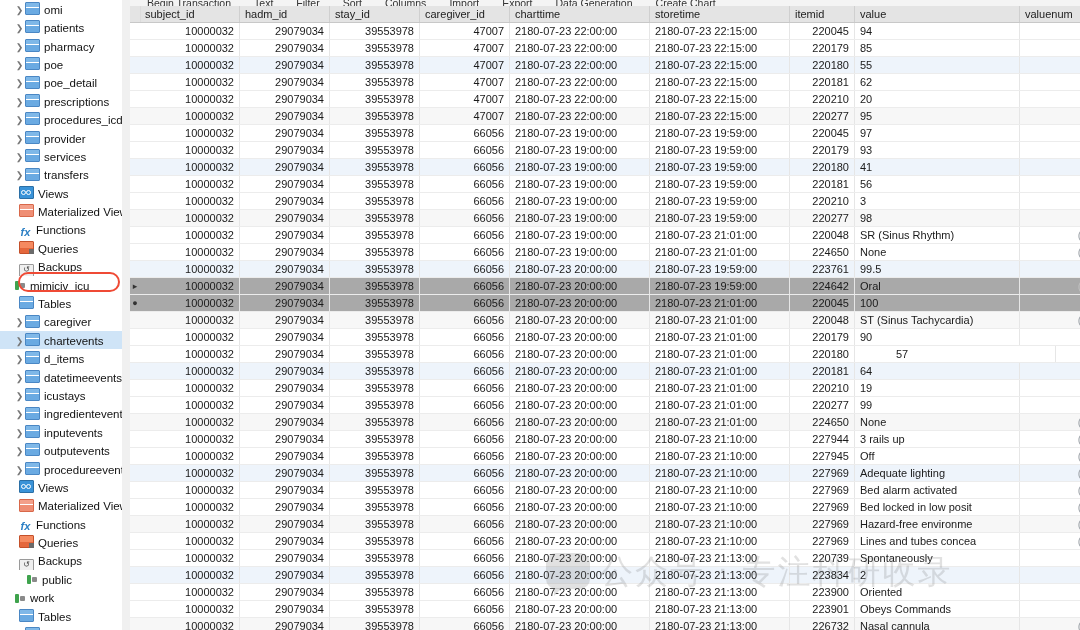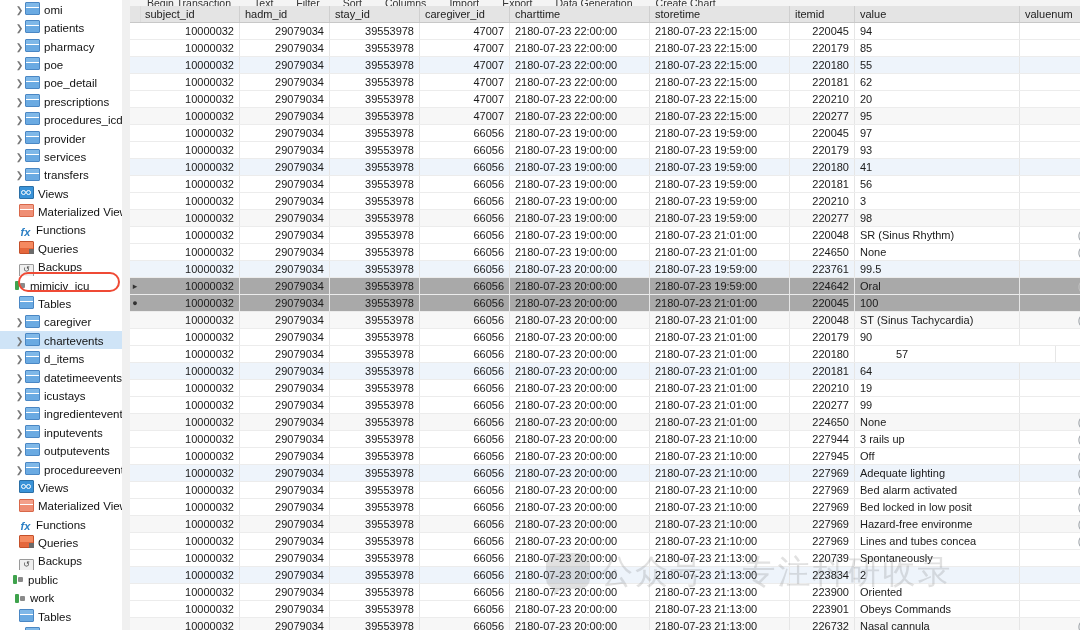--- a/index.html
+++ b/index.html
@@ -153,21 +153,21 @@
       <div class="tree-row" style="padding-left: 14px;"><span class="tw">❯</span><span class="ic ic-table"></span><span class="ilbl">icustays</span></div>
       <div class="tree-row" style="padding-left: 14px;"><span class="tw">❯</span><span class="ic ic-table"></span><span class="ilbl">ingredientevents</span></div>
       <div class="tree-row" style="padding-left: 14px;"><span class="tw">❯</span><span class="ic ic-table"></span><span class="ilbl">inputevents</span></div>
       <div class="tree-row" style="padding-left: 14px;"><span class="tw">❯</span><span class="ic ic-table"></span><span class="ilbl">outputevents</span></div>
       <div class="tree-row" style="padding-left: 14px;"><span class="tw">❯</span><span class="ic ic-table"></span><span class="ilbl">procedureevents</span></div>
       <div class="tree-row" style="padding-left: 8px;"><span class="tw blank">&nbsp;</span><span class="ic ic-views"></span><span class="ilbl">Views</span></div>
       <div class="tree-row" style="padding-left: 8px;"><span class="tw blank">&nbsp;</span><span class="ic ic-mview"></span><span class="ilbl">Materialized Views</span></div>
       <div class="tree-row" style="padding-left: 8px;"><span class="tw blank">&nbsp;</span><span class="ic ic-fx">fx</span><span class="ilbl">Functions</span></div>
       <div class="tree-row" style="padding-left: 8px;"><span class="tw blank">&nbsp;</span><span class="ic ic-query"></span><span class="ilbl">Queries</span></div>
       <div class="tree-row" style="padding-left: 8px;"><span class="tw blank">&nbsp;</span><span class="ic ic-backup">↺</span><span class="ilbl">Backups</span></div>
-      <div class="tree-row" style="padding-left: 0;"><span class="tw blank">&nbsp;</span><span class="ic ic-schema"></span><span class="ilbl">public</span></div>
+      <div class="tree-row" style="padding-left: 14px;"><span class="tw blank">&nbsp;</span><span class="ic ic-schema"></span><span class="ilbl">public</span></div>
       <div class="tree-row" style="padding-left: 2px;"><span class="tw blank">&nbsp;</span><span class="ic ic-schema"></span><span class="ilbl">work</span></div>
       <div class="tree-row" style="padding-left: 8px;"><span class="tw blank">&nbsp;</span><span class="ic ic-table"></span><span class="ilbl">Tables</span></div>
       <div class="tree-row" style="padding-left: 14px;"><span class="tw">❯</span><span class="ic ic-table"></span><span class="ilbl">cardiac_marker_fix</span></div>
     </div>
   <div class="sel-ring"></div>
 
   <div class="vsplit">
     <div class="vsplit-thumb"></div>
   </div>
 

